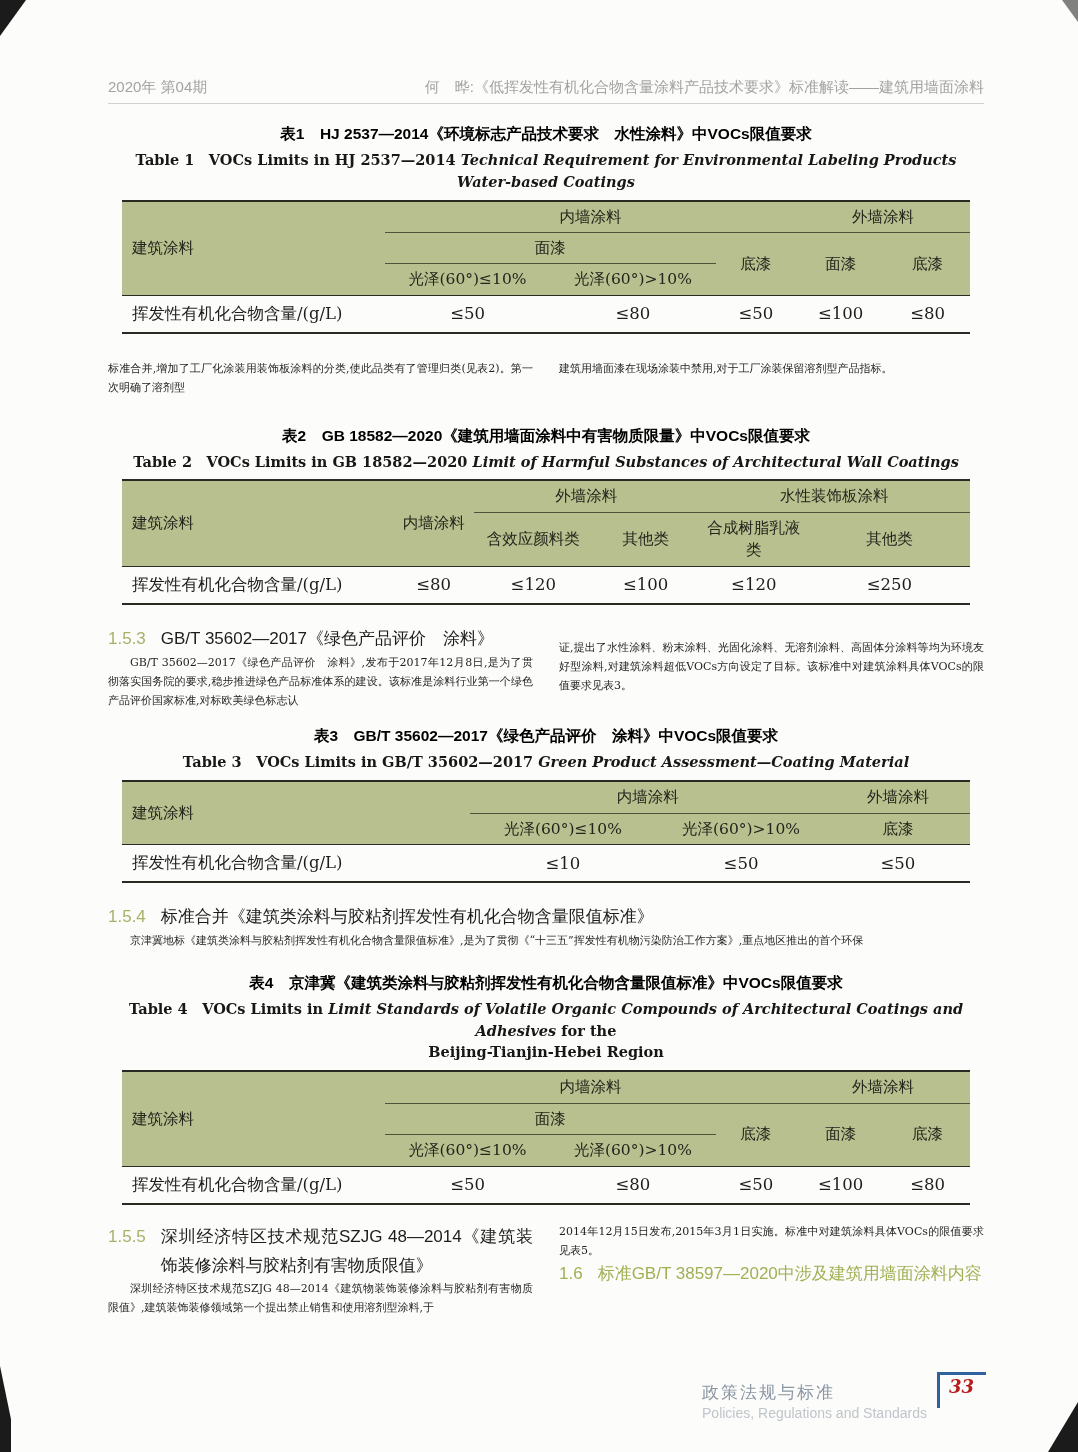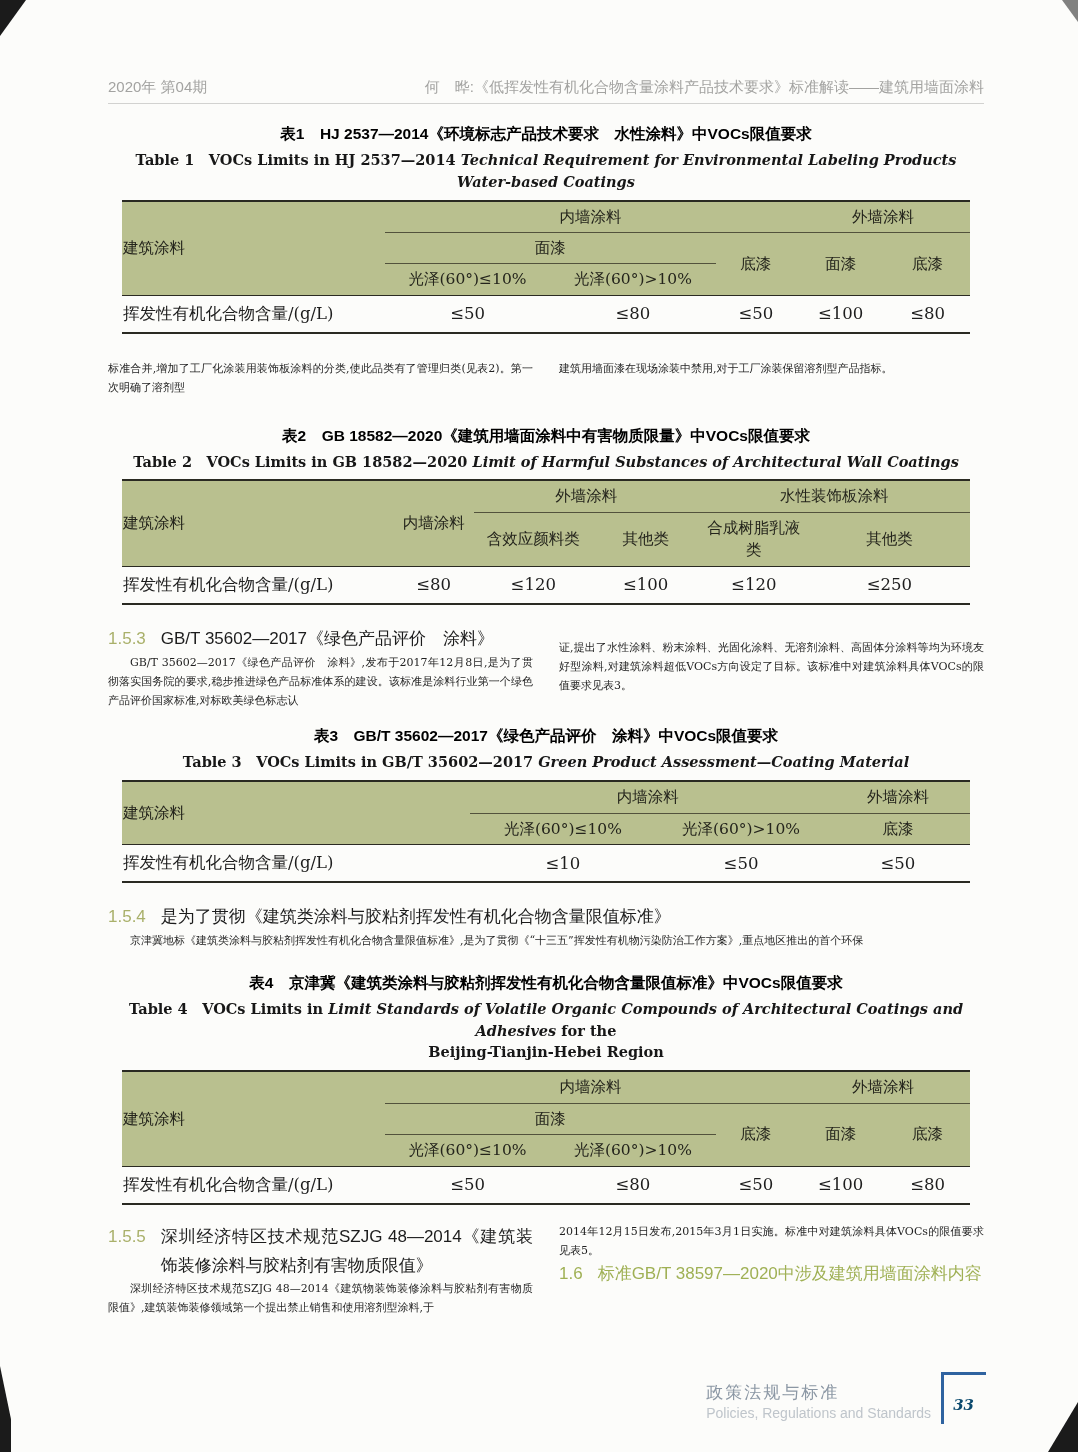--- a/index.html
+++ b/index.html
@@ -46,21 +46,21 @@
     background:#b9c08f;
     font-weight:normal;font-size:15.5px;color:#24241c;
     padding:4px 2px;text-align:center;line-height:1.45;
   }
   table.vtable th.rule{border-bottom:1.2px solid #52523c;}
   table.vtable tbody td{
     border-top:1.6px solid #2a2a22;
     font-size:16.5px;color:#1d1d1d;
     padding:7px 2px;text-align:center;background:#fcfcfa;
   }
-  table.vtable .leftcell{text-align:left;padding-left:1px;}
+  table.vtable .leftcell{text-align:left;padding-left:10px;}
 
   
   .two-col{display:flex;gap:26px;}
   .col{flex:1 1 0;min-width:0;}
   .col p{
     margin:0;font-size:11px;line-height:1.72;color:#1f1f1f;
     text-align:justify;
   }
   .col p.ind{text-indent:2em;}
 
@@ -93,21 +93,21 @@
     font-family:"Liberation Sans","DejaVu Sans",sans-serif;
     font-size:14px;color:#bfc5cb;margin-top:1px;
   }
   .f-pagebox{
     border-top:3px solid #2f63a0;border-left:3px solid #2f63a0;
     padding:1px 12px 10px 9px;
   }
   .f-page{
     font-family:"DejaVu Serif","Liberation Serif",serif;
     font-style:italic;font-weight:bold;
-    font-size:15px;color:#0c4a6e;line-height:1.2;margin-top:20px;
+    font-size:18px;color:#b91c1c;line-height:1.2;
   }
 
   
   .corner{position:absolute;background:#1b1b1b;}
   .c-tl{left:0;top:0;width:26px;height:36px;clip-path:polygon(0 0,100% 0,0 100%);}
   .c-tr{right:0;top:0;width:16px;height:22px;clip-path:polygon(0 0,100% 0,100% 100%);opacity:.55;}
   .c-bl{left:0;top:1366px;width:11px;height:86px;clip-path:polygon(0 0,100% 62%,100% 100%,0 100%);}
   .c-br{right:0;top:1402px;width:30px;height:50px;clip-path:polygon(100% 0,100% 100%,0 100%);}
 </style>
 </head>
@@ -252,21 +252,21 @@
           <td>≤50</td>
           <td>≤50</td>
         </tr>
       </tbody>
     </table>
 
     <div class="two-col mt-sec">
       <div class="col">
         <div class="sec-h">
           <span class="num">1.5.4</span>
-          <span class="ttl">是为了贯彻《建筑类涂料与胶粘剂挥发性有机化合物含量限值标准》</span>
+          <span class="ttl">标准合并《建筑类涂料与胶粘剂挥发性有机化合物含量限值标准》</span>
         </div>
         <p class="ind">京津冀地标《建筑类涂料与胶粘剂挥发性有机化合物含量限值标准》,是为了贯彻《“十三五”挥发性有机物污染防治工作方案》,重点地区推出的首个环保</p>
       </div>
     </div>
 
     <div class="cap-cn" style="margin-top:22px">表4　京津冀《建筑类涂料与胶粘剂挥发性有机化合物含量限值标准》中VOCs限值要求</div>
     <div class="cap-en">
         <div><span>Table 4　VOCs Limits in </span><span class="it">Limit Standards of Volatile Organic Compounds of Architectural Coatings and Adhesives</span><span> for the</span></div>
         <div>Beijing-Tianjin-Hebei Region</div>
       </div>

